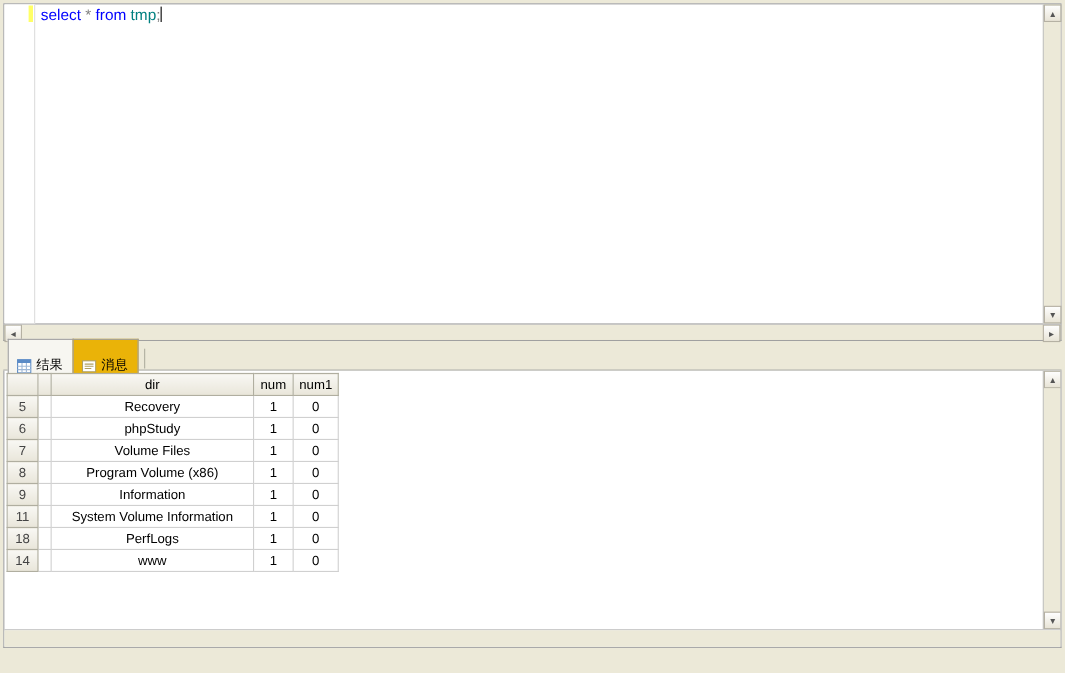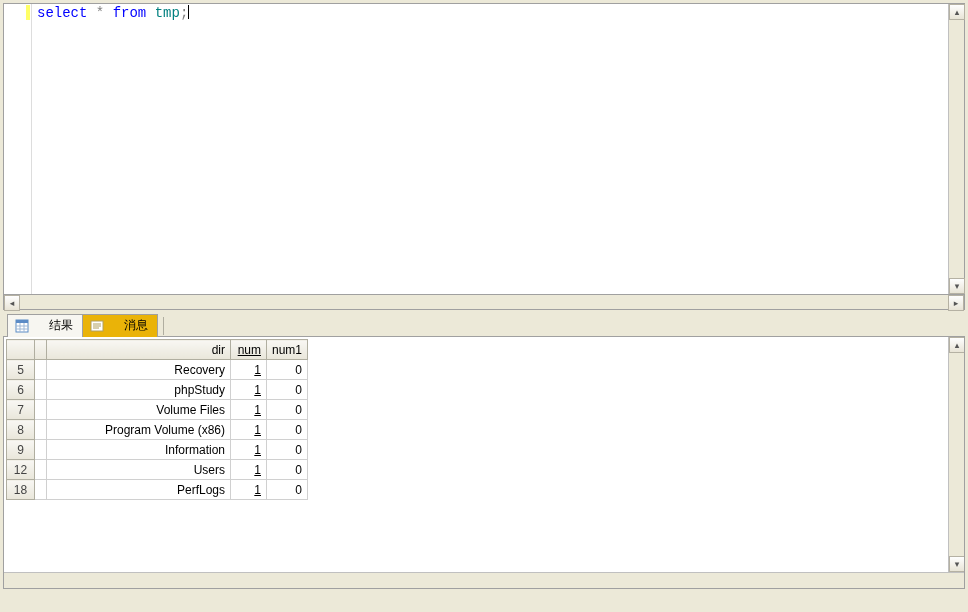--- a/index.html
+++ b/index.html
@@ -30,21 +30,21 @@
     position: absolute;
     left: 22px;
     top: 1px;
     width: 4px;
     height: 15px;
     background: #ffff66;
   }
   .editor-body {
     flex: 1;
     padding: 1px 5px;
-    font-family: Liberation Mono, monospace;
+    font-family: Liberation Sans, sans-serif;
     font-size: 14px;
     white-space: pre;
     position: relative;
   }
   .sql-kw { color: #0000ff; }
   .sql-star { color: #808080; }
   .sql-ident { color: #008080; }
   .sql-punct { color: #808080; }
   .caret {
     display: inline-block;
@@ -86,23 +86,23 @@
 
   .tabs-bar {
     display: flex;
     align-items: center;
     padding: 5px 4px 0 4px;
     height: 27px;
     border-bottom: 1px solid #a0a0a0;
   }
   .tab {
     display: flex;
-    align-items: center;
-    gap: 20px;
-    padding: 2px 9px 3px 7px;
+    align-items: flex-end;
+    gap: 4px;
+    padding: 14px 9px 3px 7px;
     background: #f7f6f1;
     border: 1px solid #a0a0a0;
     border-bottom: none;
     margin-right: -1px;
     cursor: default;
   }
   .tab.inactive { background: #eab308; }
   .tab-icon { width: 14px; height: 14px; }
   .tab-label { font-size: 12px; }
   .tab-sep {
@@ -132,39 +132,39 @@
     padding: 2px 0 0 2px;
   }
   table.results {
     border-collapse: collapse;
     font-size: 12px;
   }
   .results th, .results td {
     border-right: 1px solid #d0d0d0;
     border-bottom: 1px solid #d0d0d0;
     padding: 2px 5px;
-    text-align: right;
+    text-align: center;
     height: 20px;
   }
   .results thead th {
     background: linear-gradient(#f8f7f3, #e9e6da);
     border: 1px solid #b0aea0;
     font-weight: normal;
   }
   .results tbody th.row-hdr {
     background: linear-gradient(#f8f7f3, #e9e6da);
     border: 1px solid #b0aea0;
     color: #444;
     text-align: center;
     font-weight: normal;
   }
   .col-blank { width: 28px; }
   .col-blank2 { width: 12px; }
   .col-dir { width: 184px; }
-  .col-num { width: 36px; text-decoration: underline; }
+  .col-num { width: 36px; }
   .col-num1 { width: 38px; }
 
   .bottom-strip {
     height: 16px;
     background: #ece9d8;
     border-top: 1px solid #c0c0c0;
     display:flex;
   }
   .bottom-strip .sb-track{flex:1;}
 </style>
@@ -259,30 +259,37 @@
               <td class="col-num1">0</td>
             </tr>
             <tr>
               <th class="row-hdr col-blank">9</th>
               <td class="col-blank2"></td>
               <td class="col-dir">Information</td>
               <td class="col-num">1</td>
               <td class="col-num1">0</td>
             </tr>
             <tr>
-              <th class="row-hdr col-blank">12</th>
-              <td class="col-blank2"></td>
-              <td class="col-dir">Users</td>
+              <th class="row-hdr col-blank">11</th>
+              <td class="col-blank2"></td>
+              <td class="col-dir">System Volume Information</td>
               <td class="col-num">1</td>
               <td class="col-num1">0</td>
             </tr>
             <tr>
               <th class="row-hdr col-blank">18</th>
               <td class="col-blank2"></td>
               <td class="col-dir">PerfLogs</td>
+              <td class="col-num">1</td>
+              <td class="col-num1">0</td>
+            </tr>
+            <tr>
+              <th class="row-hdr col-blank">14</th>
+              <td class="col-blank2"></td>
+              <td class="col-dir">www</td>
               <td class="col-num">1</td>
               <td class="col-num1">0</td>
             </tr>
           </tbody>
       </table>
     </div>
     <div class="vscroll">
       <div class="sb-btn">▴</div>
       <div class="sb-track"></div>
       <div class="sb-btn">▾</div>

